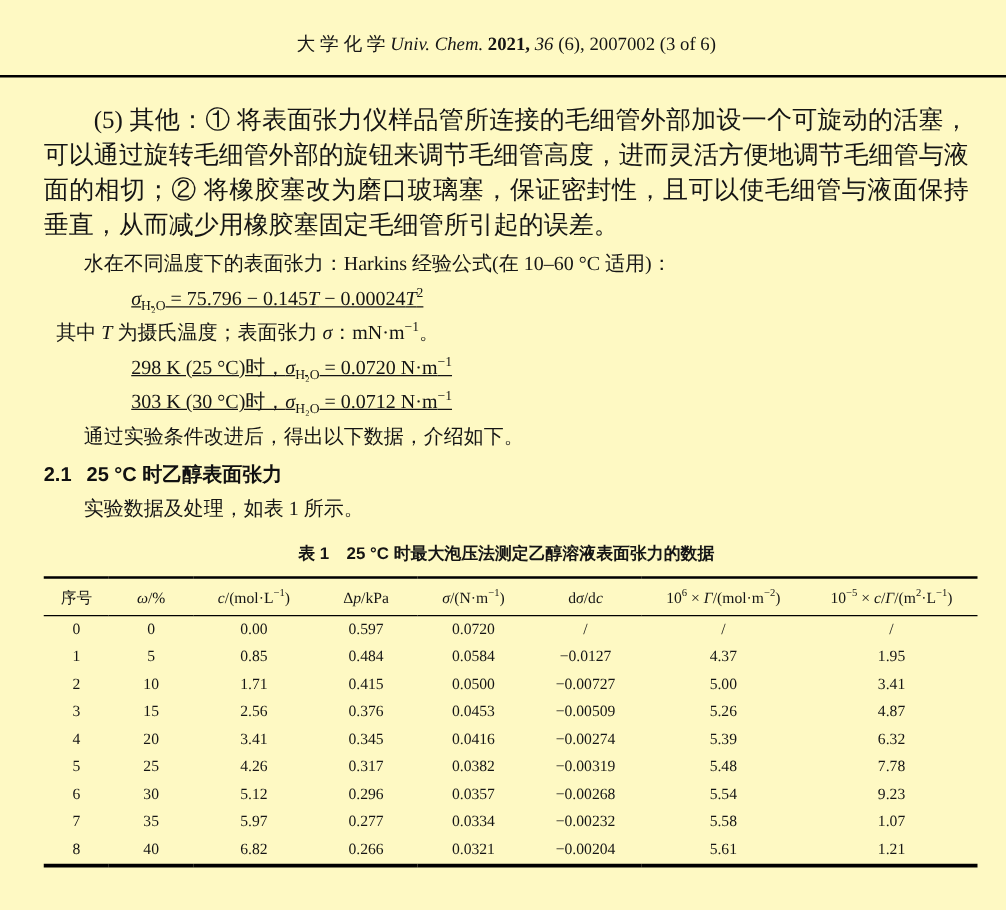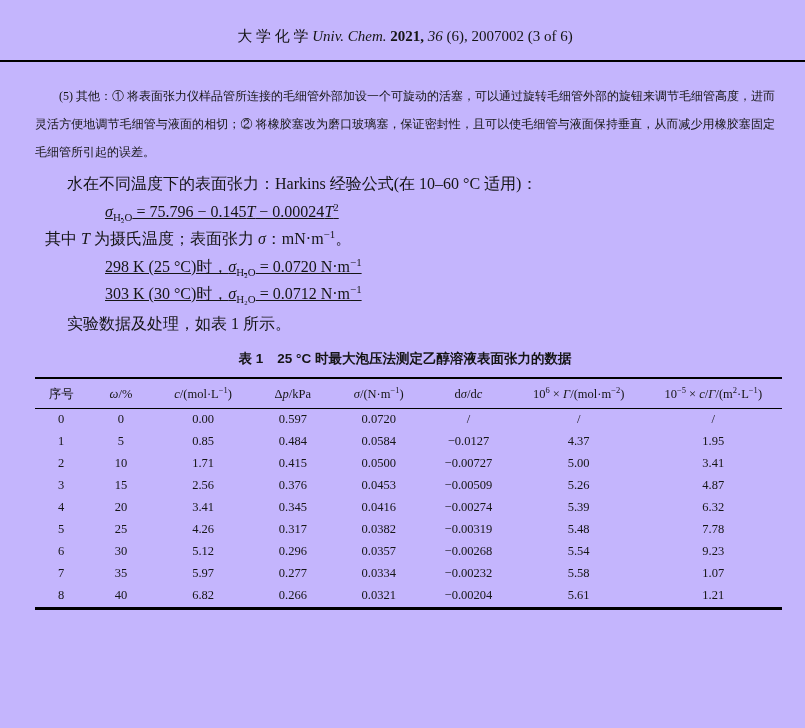--- a/index.html
+++ b/index.html
@@ -1,39 +1,39 @@
 <!DOCTYPE html>
 <html><head>
 <meta charset="utf-8">
 <style>
   html,body{margin:0;padding:0;background:#ffffff;}
   .page{
     position:relative;
     width:805px;height:728px;
     box-sizing:border-box;
     padding:26px 30px 0 35px;
-    background:#c4b5fd;
+    background:#fef9c3;
     color:#151515;
     font-family:"Liberation Serif","DejaVu Serif",serif;
     overflow:hidden;
   }
   .journal-line{
     text-align:center;
     font-size:15px;
     line-height:20px;
     white-space:nowrap;
   }
   .header-rule{
     height:0;
     border-top:2px solid #000;
     margin:14px -30px 0 -35px;
   }
   .para{
     margin:20px 0 0 0;
-    font-size:12px;
+    font-size:20px;
     line-height:28px;
     text-align:justify;
     text-indent:2em;
   }
   h2.section{
     margin:13px 0 0 0;
     font-family:"Liberation Sans","DejaVu Sans",sans-serif;
     font-weight:700;
     font-size:17px;
     line-height:24px;
@@ -109,22 +109,26 @@
 
   <p class="para">(5) 其他：① 将表面张力仪样品管所连接的毛细管外部加设一个可旋动的活塞，可以通过旋转毛细管外部的旋钮来调节毛细管高度，进而灵活方便地调节毛细管与液面的相切；② 将橡胶塞改为磨口玻璃塞，保证密封性，且可以使毛细管与液面保持垂直，从而减少用橡胶塞固定毛细管所引起的误差。</p>
 
 
   <div class="block">
     <span class="line ind2">水在不同温度下的表面张力：Harkins 经验公式(在 10–60 °C 适用)：</span>
     <span class="line ind-formula"><span class="it">σ</span><span class="sub">H₂O</span><span> = 75.796 − 0.145</span><span class="it">T</span><span> − 0.00024</span><span class="it">T</span><span class="sup">2</span></span>
     <span class="line ind-small"><span>其中 </span><span class="it">T</span><span> 为摄氏温度；表面张力 </span><span class="it">σ</span><span>：mN·m</span><span class="sup">−1</span><span>。</span></span>
     <span class="line ind-formula"><span>298 K (25 °C)时，</span><span class="it">σ</span><span class="sub">H₂O</span><span> = 0.0720 N·m</span><span class="sup">−1</span></span>
     <span class="line ind-formula"><span>303 K (30 °C)时，</span><span class="it">σ</span><span class="sub">H₂O</span><span> = 0.0712 N·m</span><span class="sup">−1</span></span>
+    <span class="line ind2">通过实验条件改进后，得出以下数据，介绍如下。</span>
   </div>
 
+  <h3 class="subsection">
+    <span class="sec-num">2.1</span><span>25 °C 时乙醇表面张力</span>
+  </h3>
 
   <div class="intro-line">实验数据及处理，如表 1 所示。</div>
 
   <div class="table-caption">
     <span class="cap-label">表 1</span><span>25 °C 时最大泡压法测定乙醇溶液表面张力的数据</span>
   </div>
 
   <table class="data-table">
     <thead>
       <tr>

